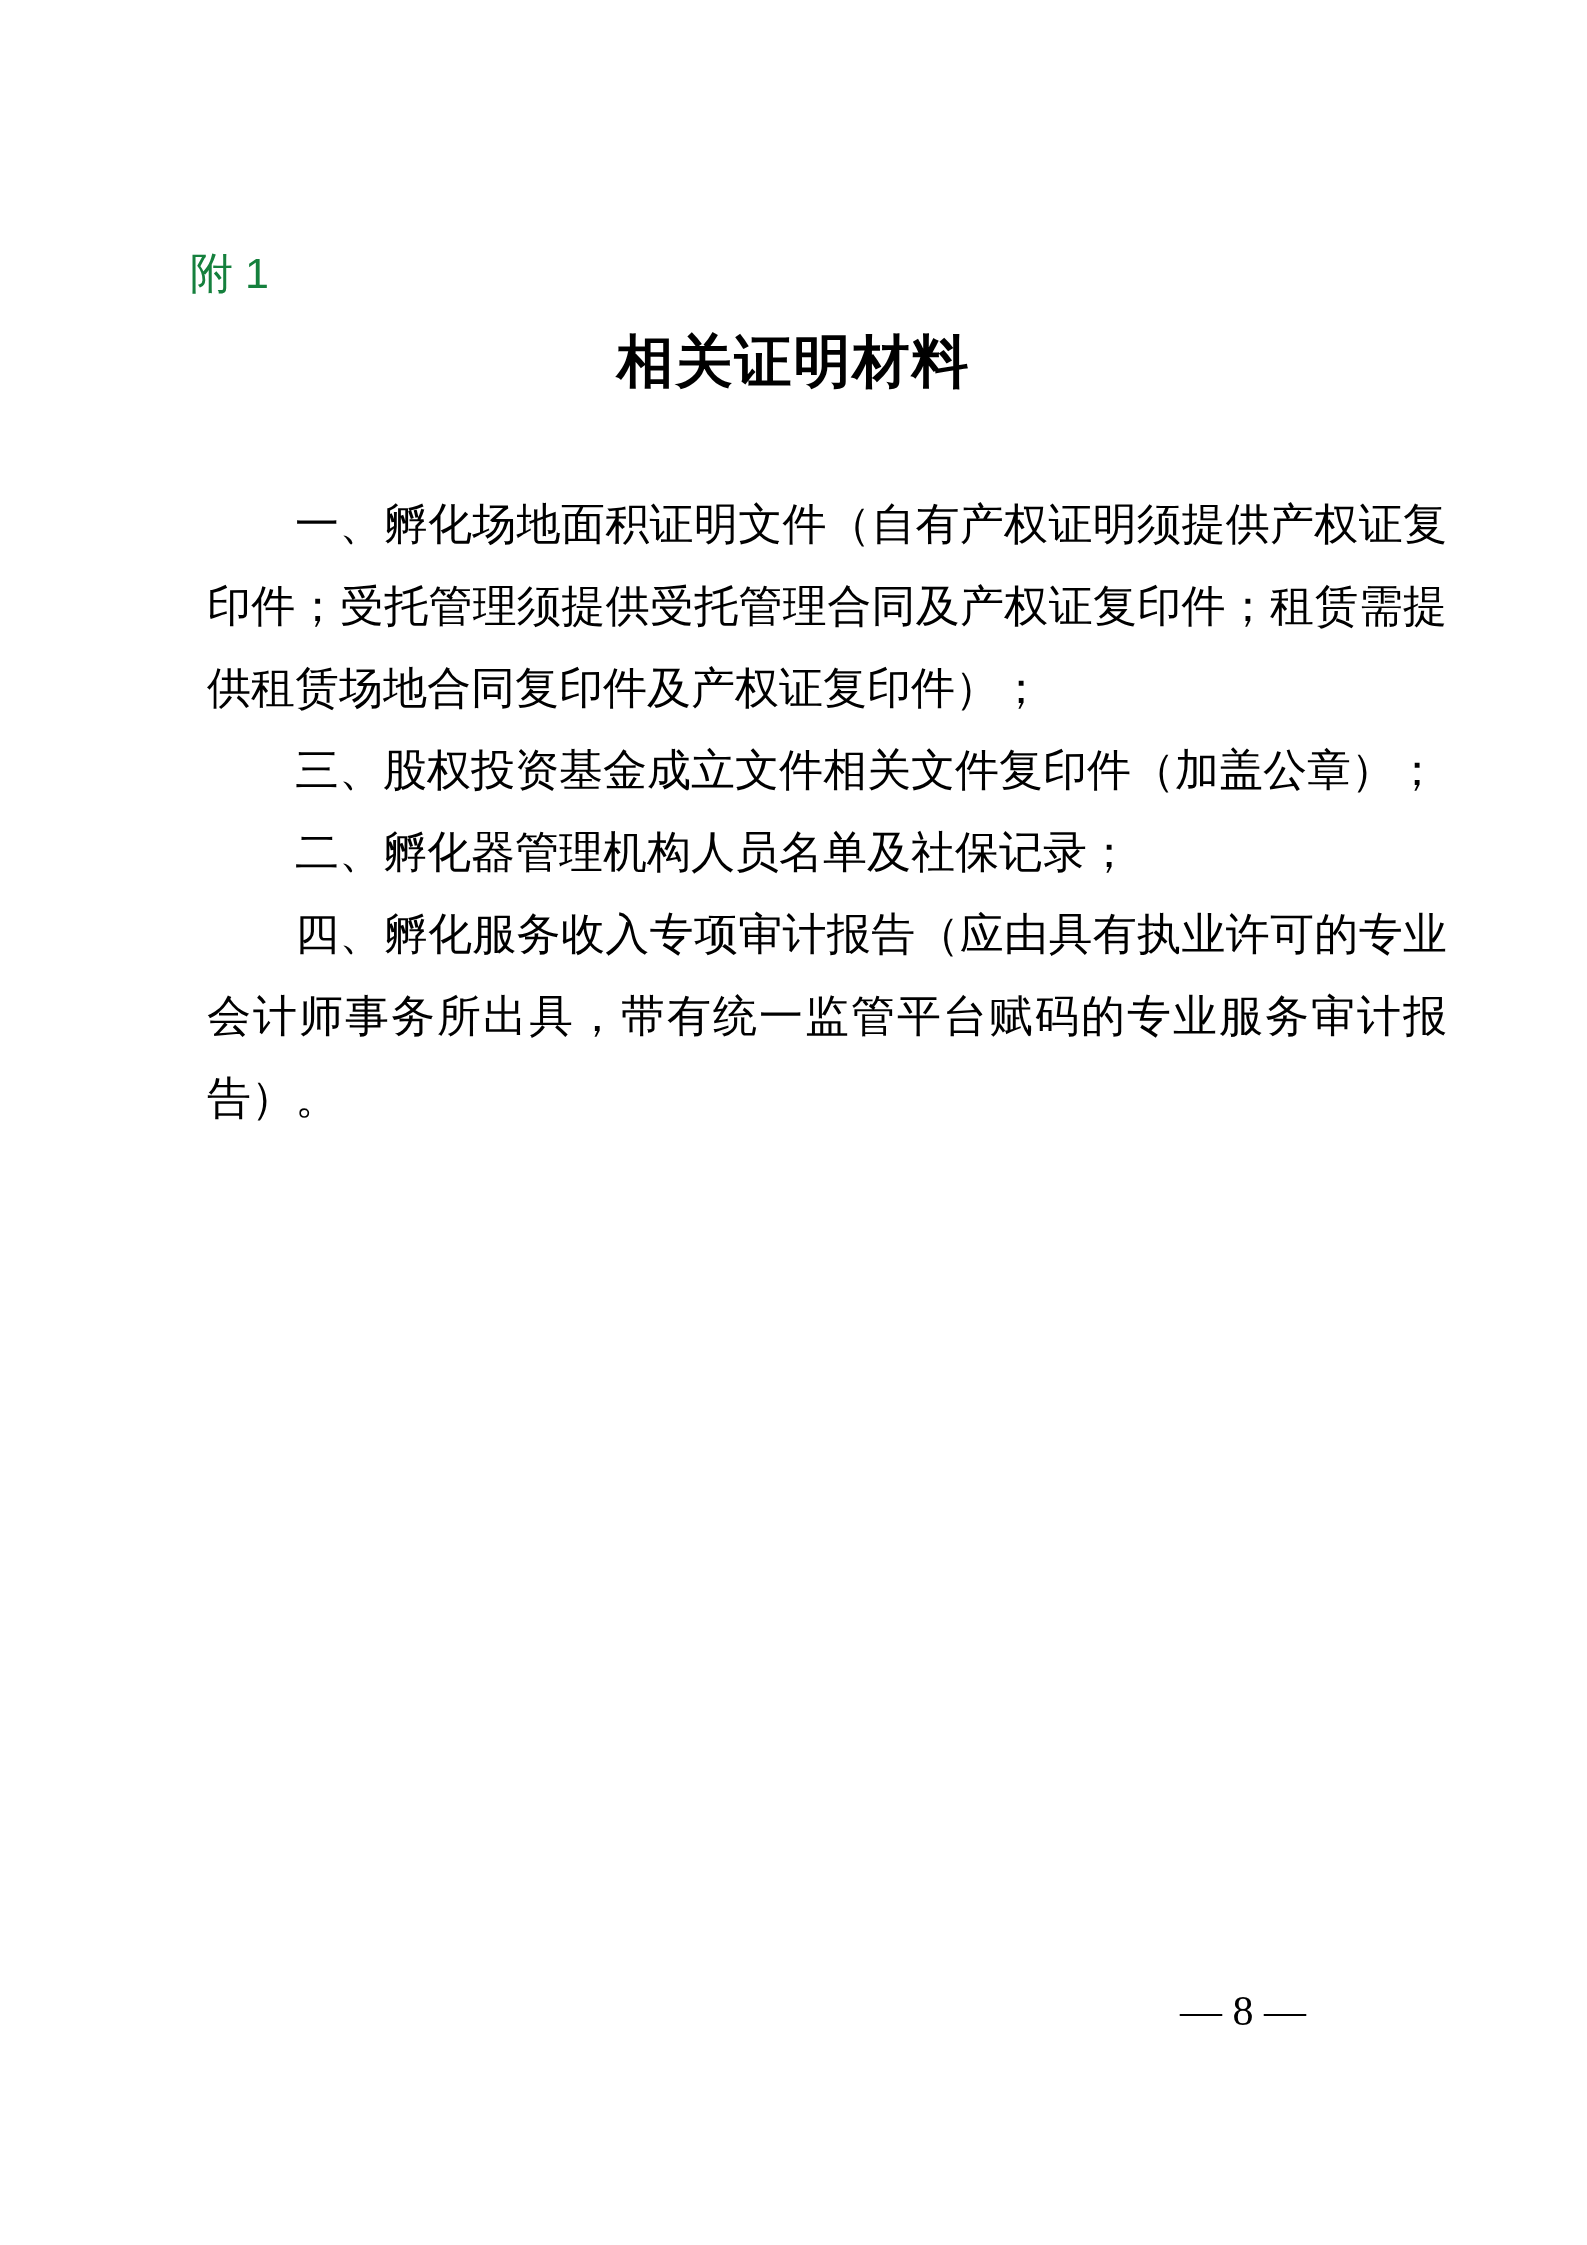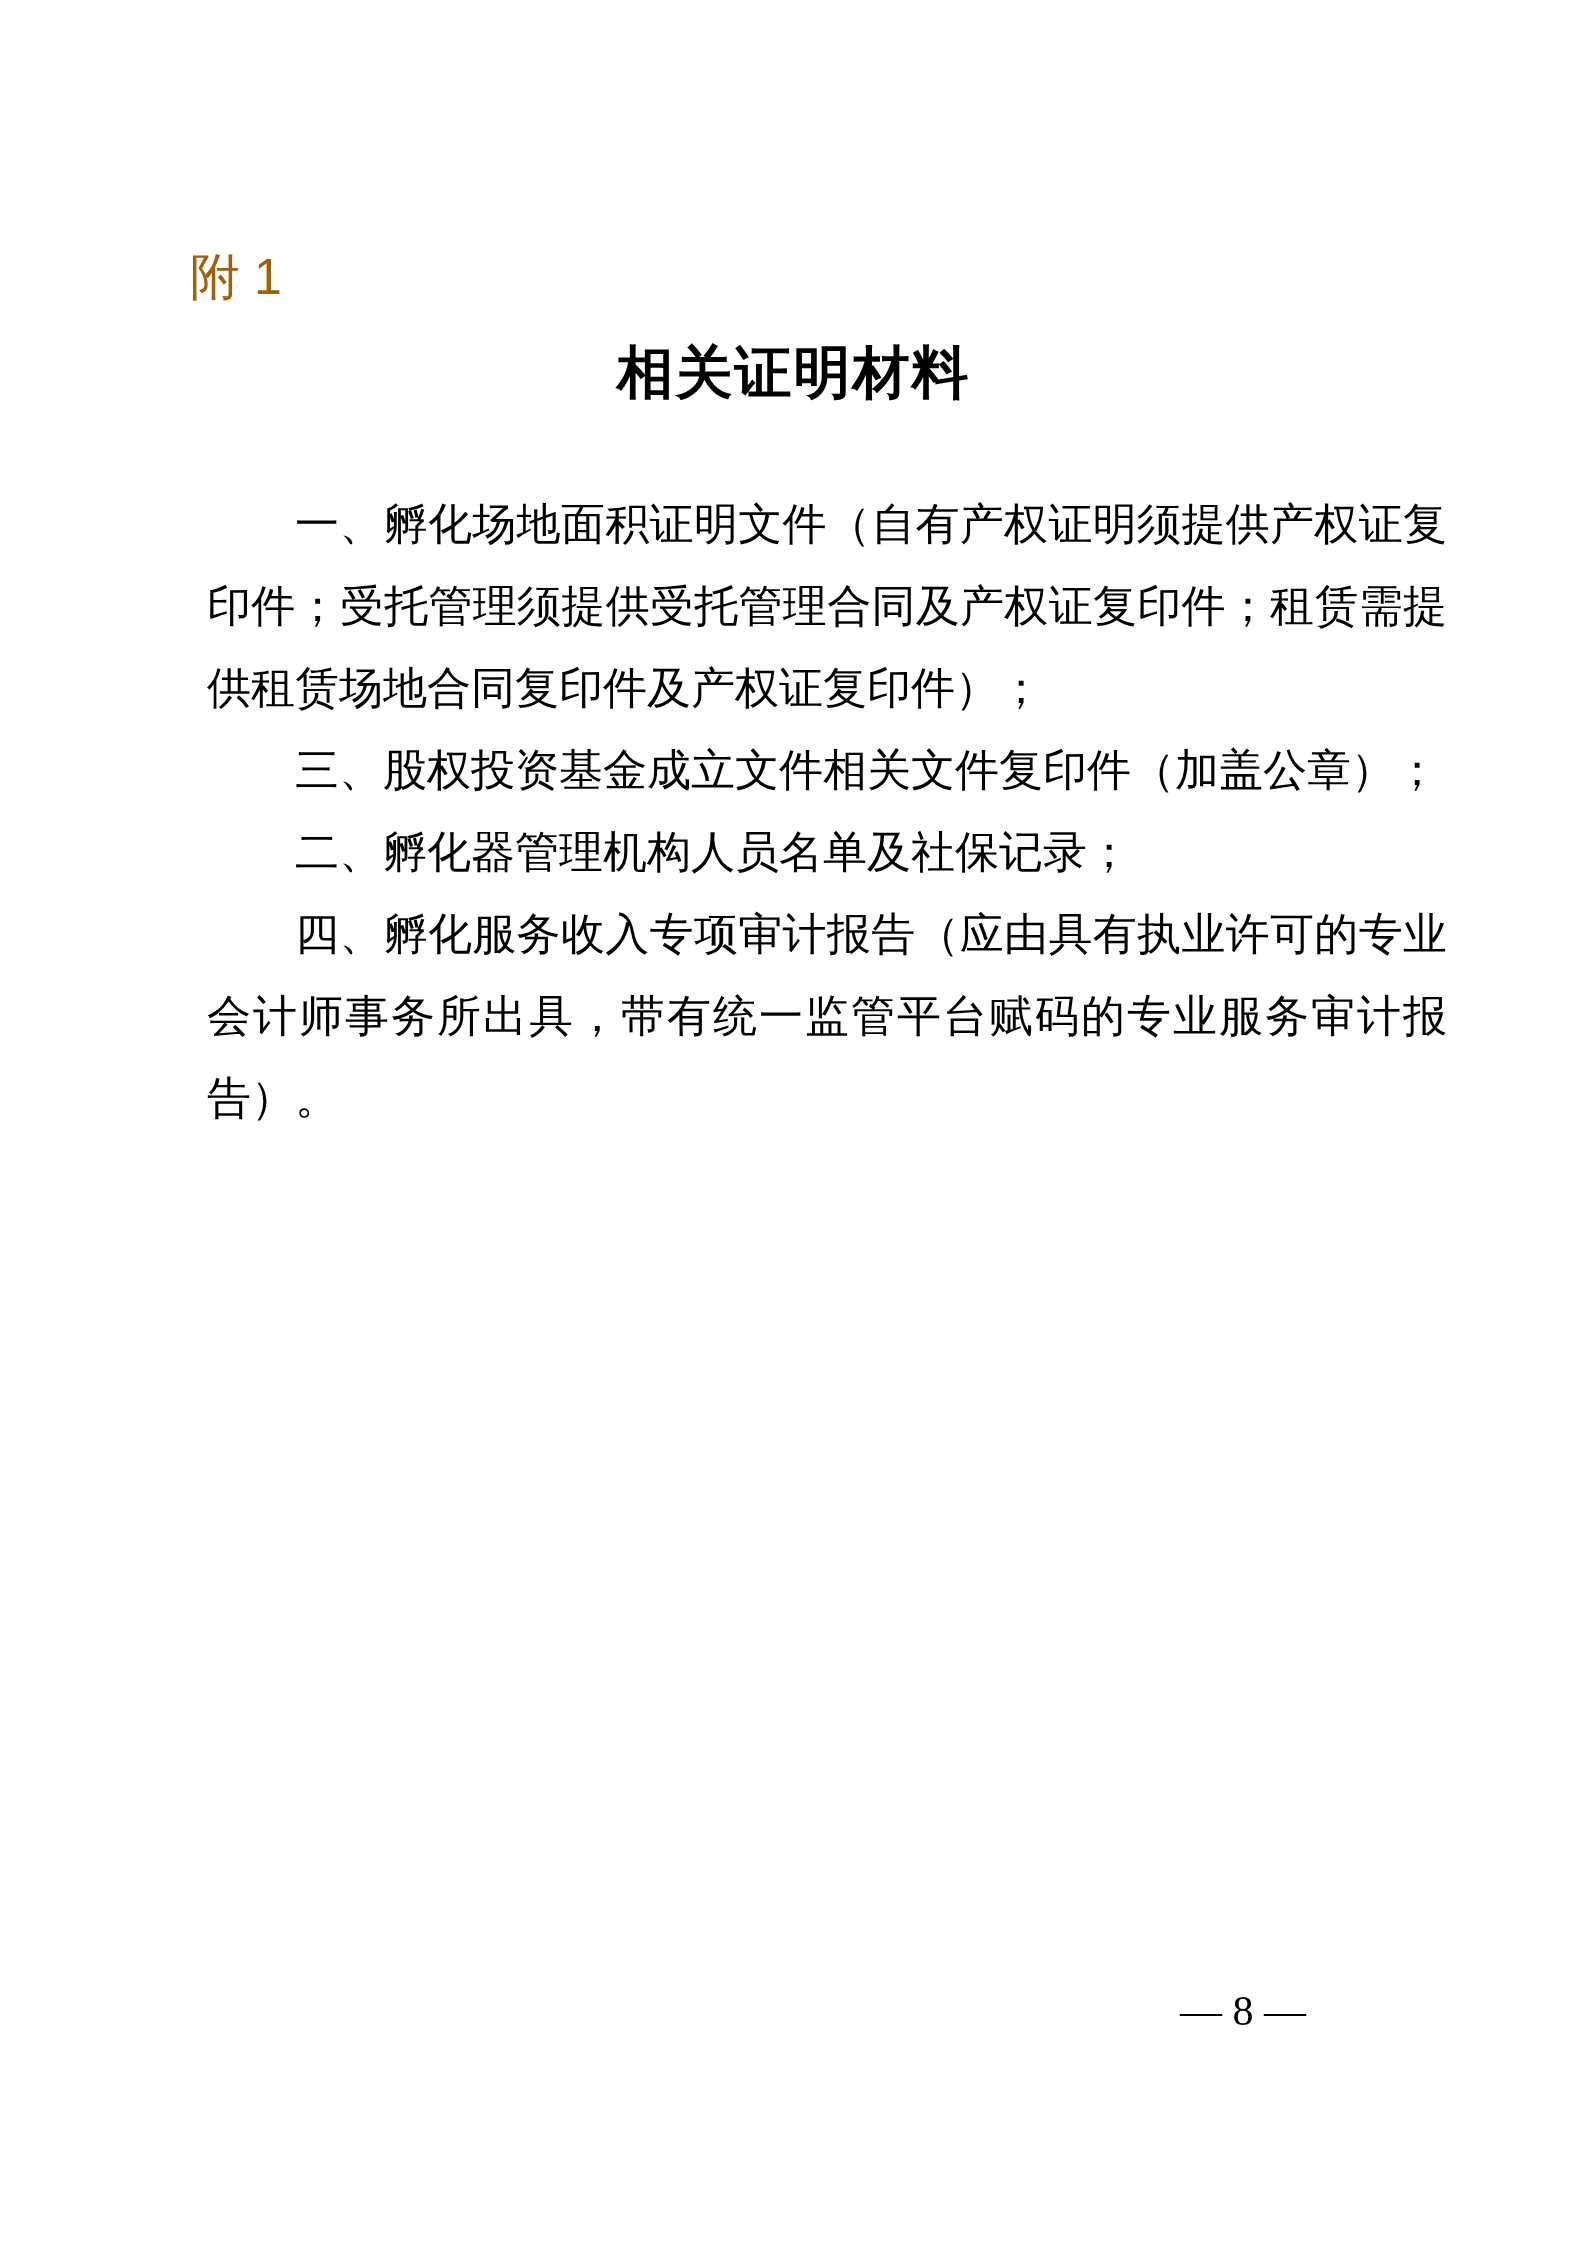--- a/index.html
+++ b/index.html
@@ -17,32 +17,32 @@
     position: absolute;
     inset: 0;
     background: #ffffff;
     color: #000000;
   }
   .attachment-label {
     position: absolute;
     left: 190px;
     top: 250px;
     font-family: "Liberation Sans", "DejaVu Sans", sans-serif;
-    font-size: 50px;
+    font-size: 43px;
     line-height: 1.1;
     font-weight: 500;
-    color: #a16207;
+    color: #15803d;
     white-space: pre;
   }
   .doc-title {
     position: absolute;
     left: 0;
     right: 0;
     top: 324px;
-    margin: 11px;
+    margin: 0;
     text-align: center;
     font-family: "Liberation Sans", "DejaVu Sans", sans-serif;
     font-weight: 700;
     font-size: 57px;
     letter-spacing: 2px;
     color: #000000;
   }
   .body-text {
     position: absolute;
     left: 207px;

